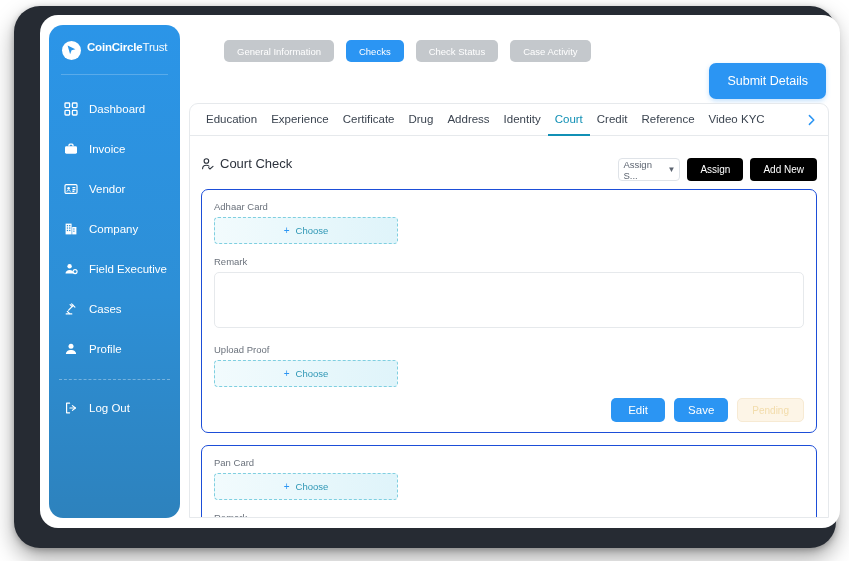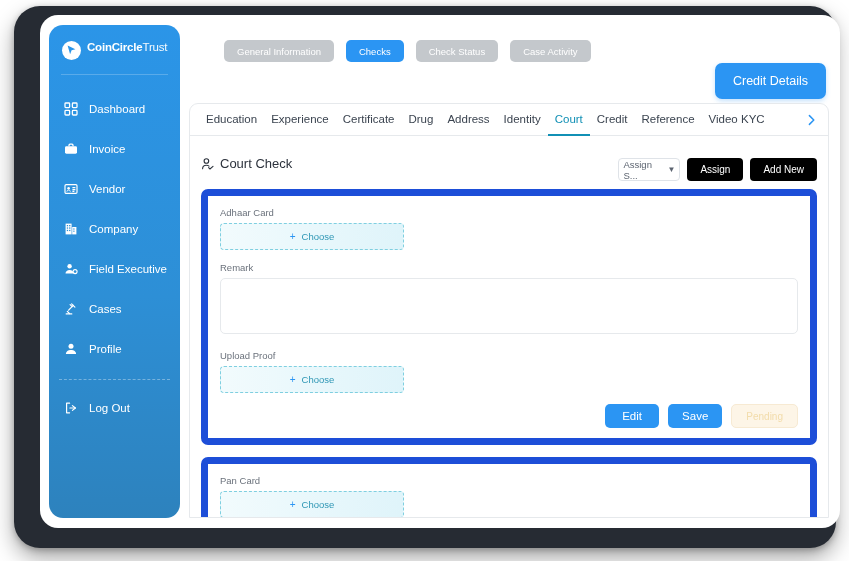--- a/index.html
+++ b/index.html
@@ -159,21 +159,21 @@
     height: 23px; padding: 0 13px;
     background: #000000; color: #fff;
     border: none; border-radius: 4px;
     font-size: 10px; cursor: pointer;
     font-family: "Liberation Sans", sans-serif;
   }
 
   
   .cards { padding: 0 11px; }
   .card {
-    border: 7px solid #1d4ed8;
+    border: 1px solid #1d4ed8;
     border-radius: 7px;
     padding: 11px 12px 10px 12px;
     background: #fff;
     margin-bottom: 12px;
   }
   .field-label {
     font-size: 9.5px; color: #6b727c;
     margin-bottom: 5px;
   }
   .dropzone {
@@ -336,21 +336,21 @@
       </div>
     </aside>
 
     <div class="pill-row">
       <button class="pill">General Information</button>
       <button class="pill active">Checks</button>
       <button class="pill">Check Status</button>
       <button class="pill">Case Activity</button>
     </div>
 
-    <button class="submit-btn">Credit Details</button>
+    <button class="submit-btn">Submit Details</button>
 
     <section class="main-panel">
 
       <div class="tabbar">
         <div class="tab">Education</div>
         <div class="tab">Experience</div>
         <div class="tab">Certificate</div>
         <div class="tab">Drug</div>
         <div class="tab">Address</div>
         <div class="tab">Identity</div>

